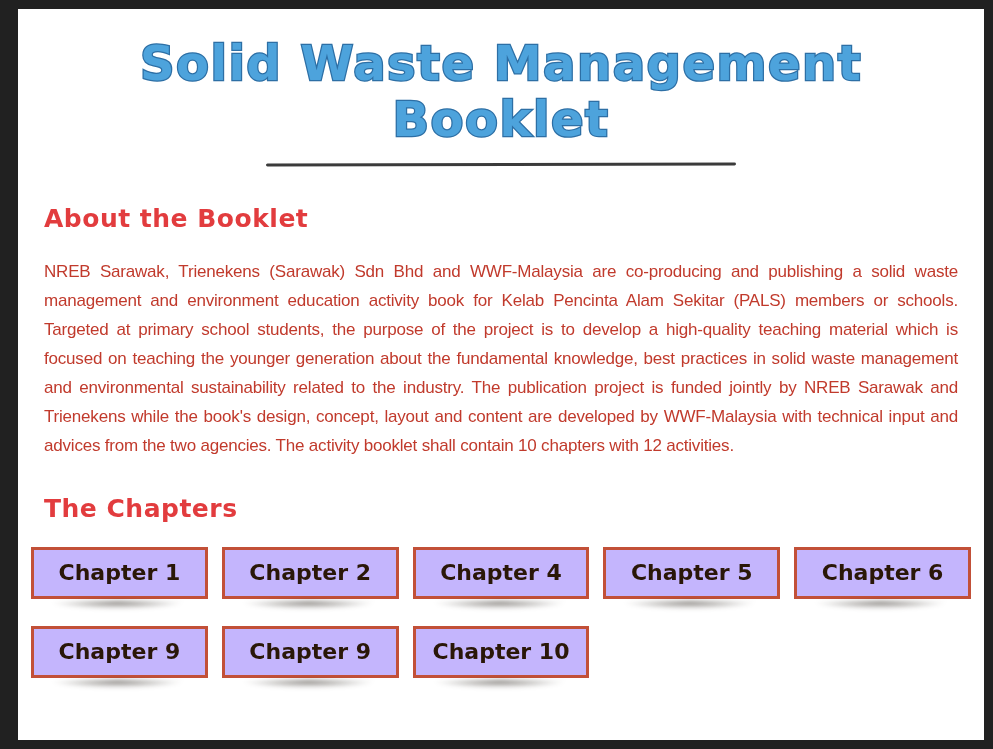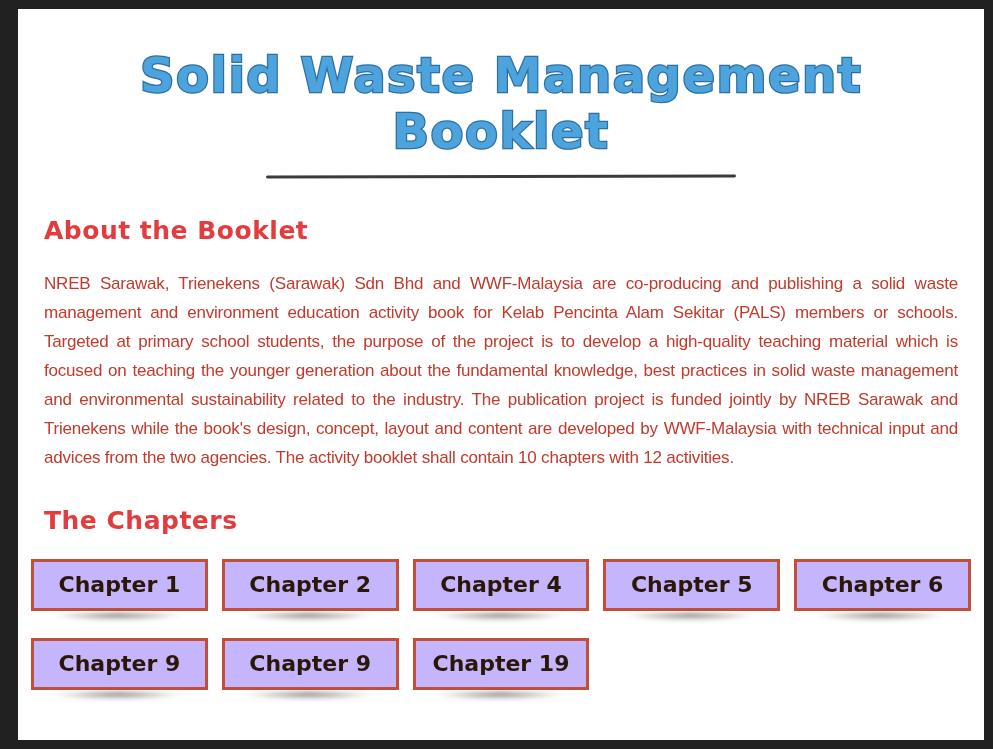--- a/index.html
+++ b/index.html
@@ -16,21 +16,21 @@
     overflow: hidden;
   }
   .page {
     position: absolute;
     left: 18px;
     top: 9px;
     width: 966px;
     height: 731px;
     background: #ffffff;
     box-sizing: border-box;
-    padding: 16px 26px;
+    padding: 4px 26px;
     overflow: hidden;
   }
   .title {
     margin: 22px 0 0 0;
     text-align: center;
     font-size: 48px;
     font-weight: 800;
     letter-spacing: 1.5px;
     color: #4da3dc;
     -webkit-text-stroke: 2.5px #2d6fa5;
@@ -124,17 +124,17 @@
     <h2 class="section-heading chapters-heading">The Chapters</h2>
 
     <div class="chapter-grid">
       <div class="chapter-btn">Chapter 1</div>
       <div class="chapter-btn">Chapter 2</div>
       <div class="chapter-btn">Chapter 4</div>
       <div class="chapter-btn">Chapter 5</div>
       <div class="chapter-btn">Chapter 6</div>
       <div class="chapter-btn">Chapter 9</div>
       <div class="chapter-btn">Chapter 9</div>
-      <div class="chapter-btn">Chapter 19</div>
+      <div class="chapter-btn">Chapter 10</div>
     </div>
 
   </div>
 </div>
 
 </body></html>

